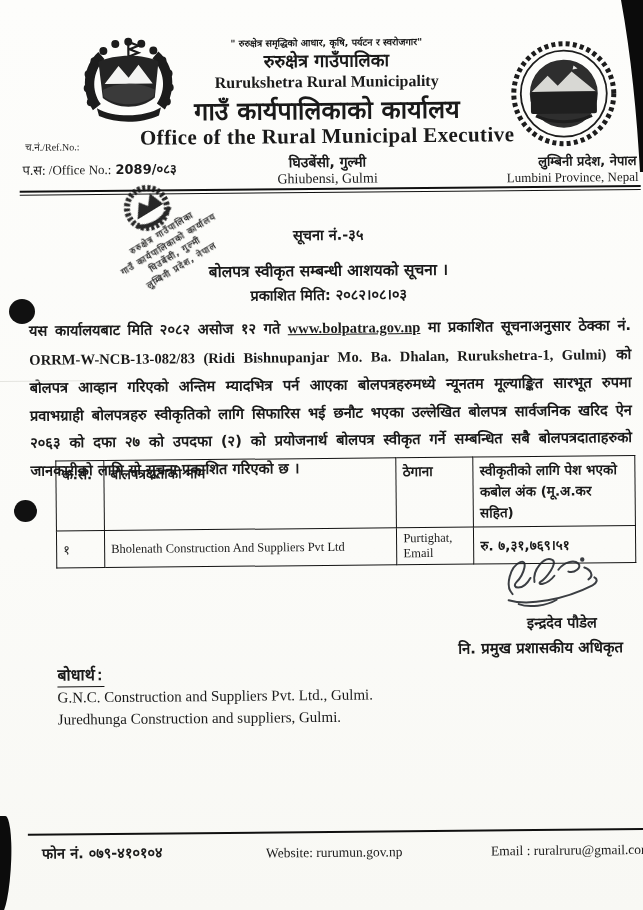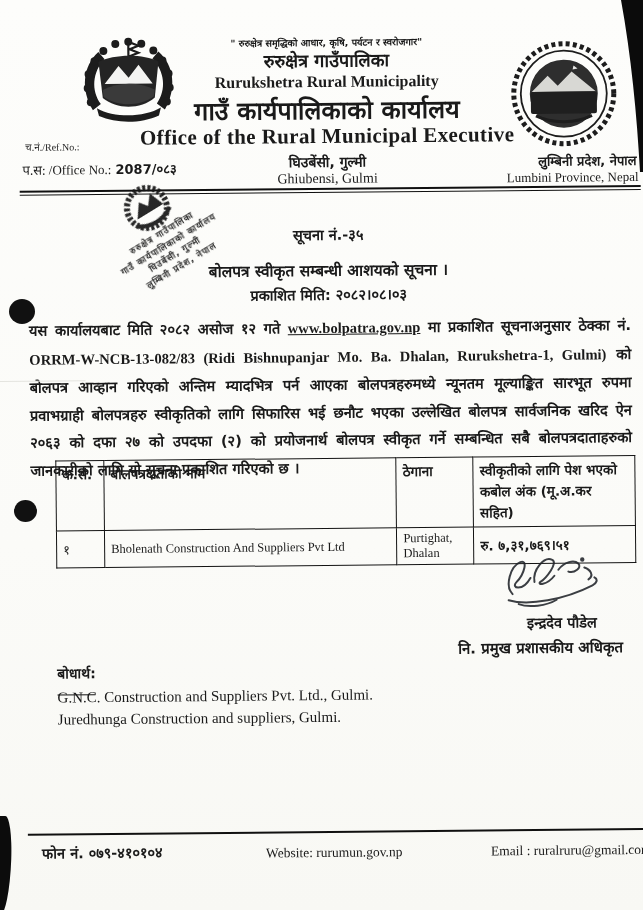--- a/index.html
+++ b/index.html
@@ -61,22 +61,22 @@
   .c-name-d { font-family:"Liberation Serif", serif; font-size:12.5px; }
   .c-amt    { font-size:13.5px; font-weight:600; }
   .c-sn     { font-size:13px; }
 
   
   .sig-svg   { left:493px; top:550px; width:110px; height:66px; }
   .sig-name  { left:495px; top:614px; width:130px; text-align:center; font-size:14.5px; font-weight:700; }
   .sig-title { left:456px; top:639px; font-size:15px; font-weight:700; white-space:nowrap; }
 
   
-  .cc-head { left:55px; top:661px; font-size:14px; font-weight:700;
-             border-bottom:1.6px solid #141414; padding-bottom:12px; }
+  .cc-head { left:55px; top:661px; font-size:16px; font-weight:700;
+             border-bottom:1.6px solid #141414; padding-bottom:1px;font-family:Liberation Mono, monospace; }
   .cc-1 { left:55px; top:687px; font-size:15px; }
   .cc-2 { left:55px; top:709px; font-size:15px; }
 
   
   .f-rule  { left:24px; top:831px; width:619px; border-top:2.3px solid #101010; }
   .f-phone { left:38px;  top:840px; font-size:14.5px; font-weight:700; }
   .f-web   { left:262px; top:845px; font-size:13.5px; }
   .f-mail  { left:487px; top:845px; font-size:13.5px; white-space:nowrap; }
 
   
@@ -137,21 +137,21 @@
     <div class="abs muni-np ctr dev">रुरुक्षेत्र गाउँपालिका</div>
     <div class="abs muni-en ctr ser">Rurukshetra Rural Municipality</div>
     <div class="abs off-np ctr dev">गाउँ कार्यपालिकाको कार्यालय</div>
     <div class="abs off-en ctr ser">Office of the Rural Municipal Executive</div>
     <div class="abs place-np ctr dev">घिउबेंसी, गुल्मी</div>
     <div class="abs place-en ctr ser">Ghiubensi, Gulmi</div>
 
     <div class="abs refline ser">च.नं./Ref.No.:</div>
     <div class="abs letline">
       <span class="ser">प.स: /Office No.:</span>
-      <span class="dev b">2087/०८३</span>
+      <span class="dev b">2089/०८३</span>
     </div>
 
     <div class="abs prov-np dev">लुम्बिनी प्रदेश, नेपाल</div>
     <div class="abs prov-en ser">Lumbini Province, Nepal</div>
 
     <div class="abs rule-double"></div>
 
     <div class="abs stamp">
       <svg width="64" height="46" viewBox="0 0 64 46" style="display:block;margin:0 auto;">
         <circle cx="32" cy="23" r="20" fill="none" stroke="#161616" stroke-width="6" stroke-dasharray="3 2"></circle>
@@ -180,21 +180,21 @@
       <tbody>
           <tr class="hrow">
         <td class="dev">क.सं.</td>
         <td class="dev">बोलपत्रदाताको नाम</td>
         <td class="dev">ठेगाना</td>
         <td class="dev">स्वीकृतीको लागि पेश भएको कबोल अंक (मू.अ.कर सहित)</td>
       </tr>
       <tr class="drow">
         <td class="dev c-sn">१</td>
         <td class="c-name-d">Bholenath Construction And Suppliers Pvt Ltd</td>
-        <td class="c-name-d">Purtighat, Dhalan</td>
+        <td class="c-name-d">Purtighat, Email</td>
         <td class="dev c-amt">रु. ७,३१,७६९।५१</td>
       </tr>
     </tbody>
       </table>
 
     <svg class="abs sig-svg" viewBox="0 0 110 66">
       <g stroke="#20242a" stroke-width="2" fill="none" stroke-linecap="round" opacity="0.88">
         <path d="M18,46 C10,38 16,18 26,14 C34,11 30,26 22,34 C16,40 28,44 36,30"></path>
         <path d="M40,34 C38,22 50,8 58,12 C64,15 52,30 46,34 C42,37 52,38 60,28"></path>
         <path d="M64,22 C70,14 80,12 84,16 C88,20 80,26 74,24"></path>

